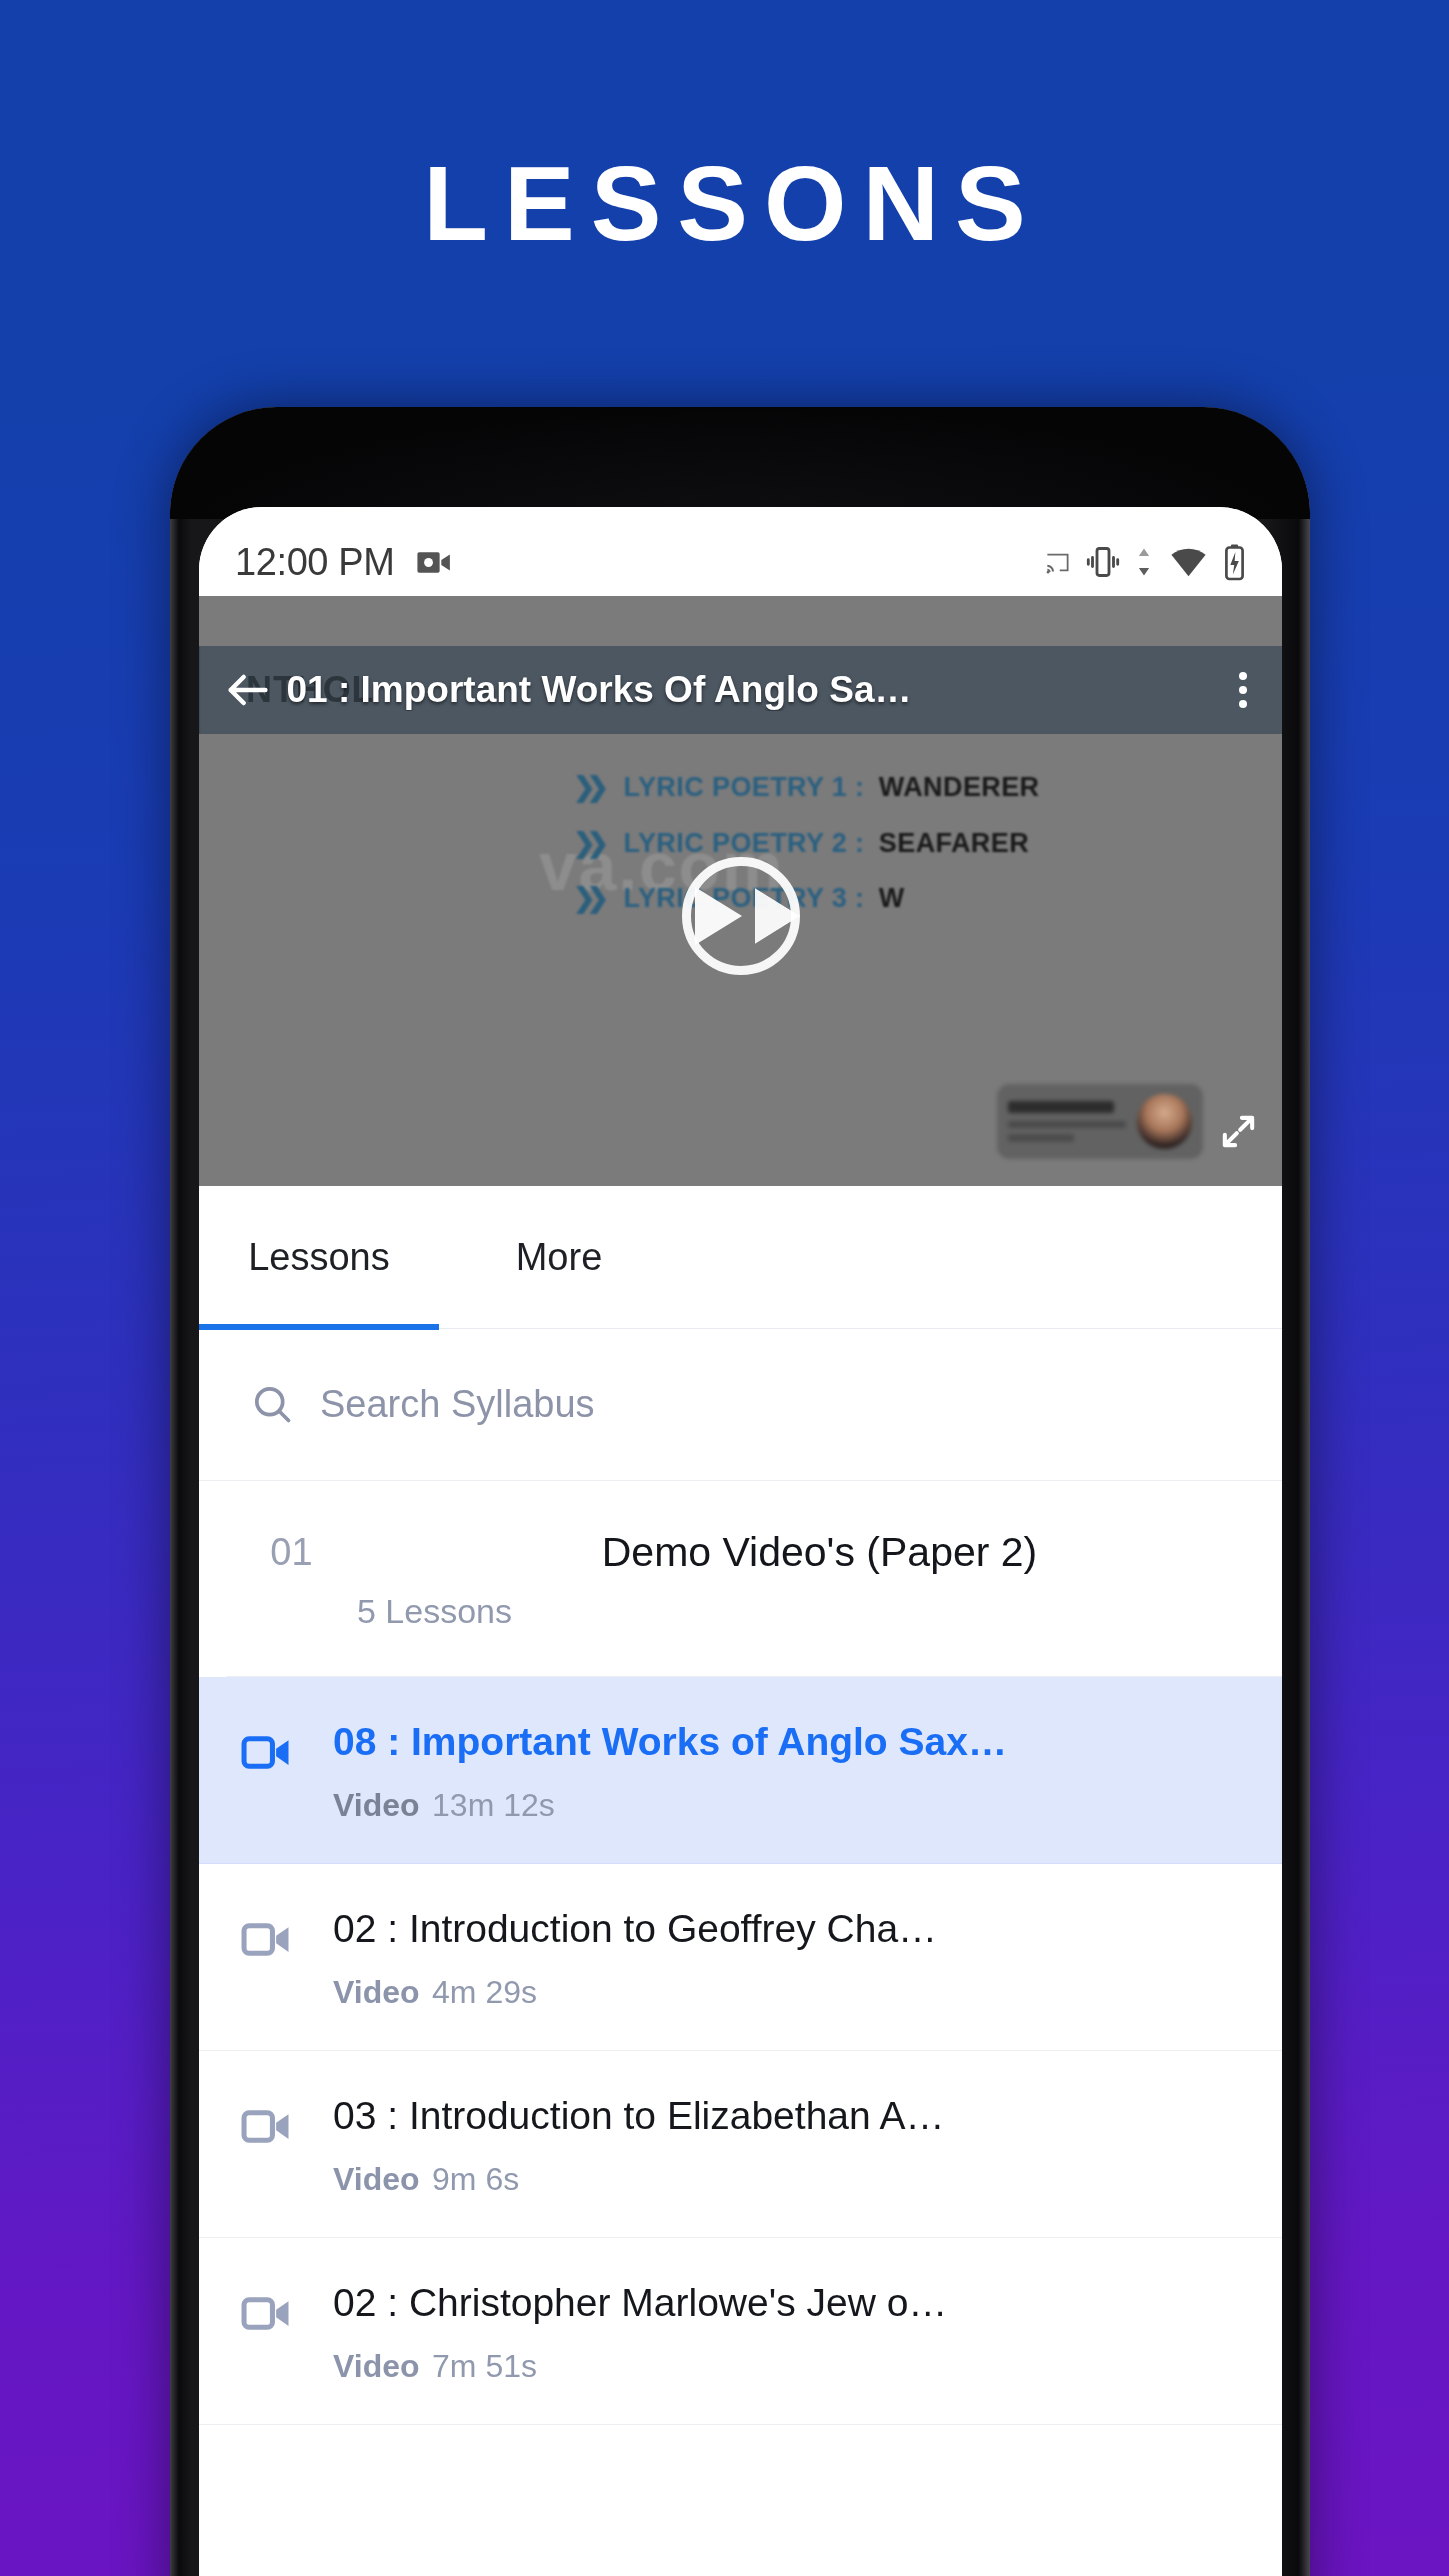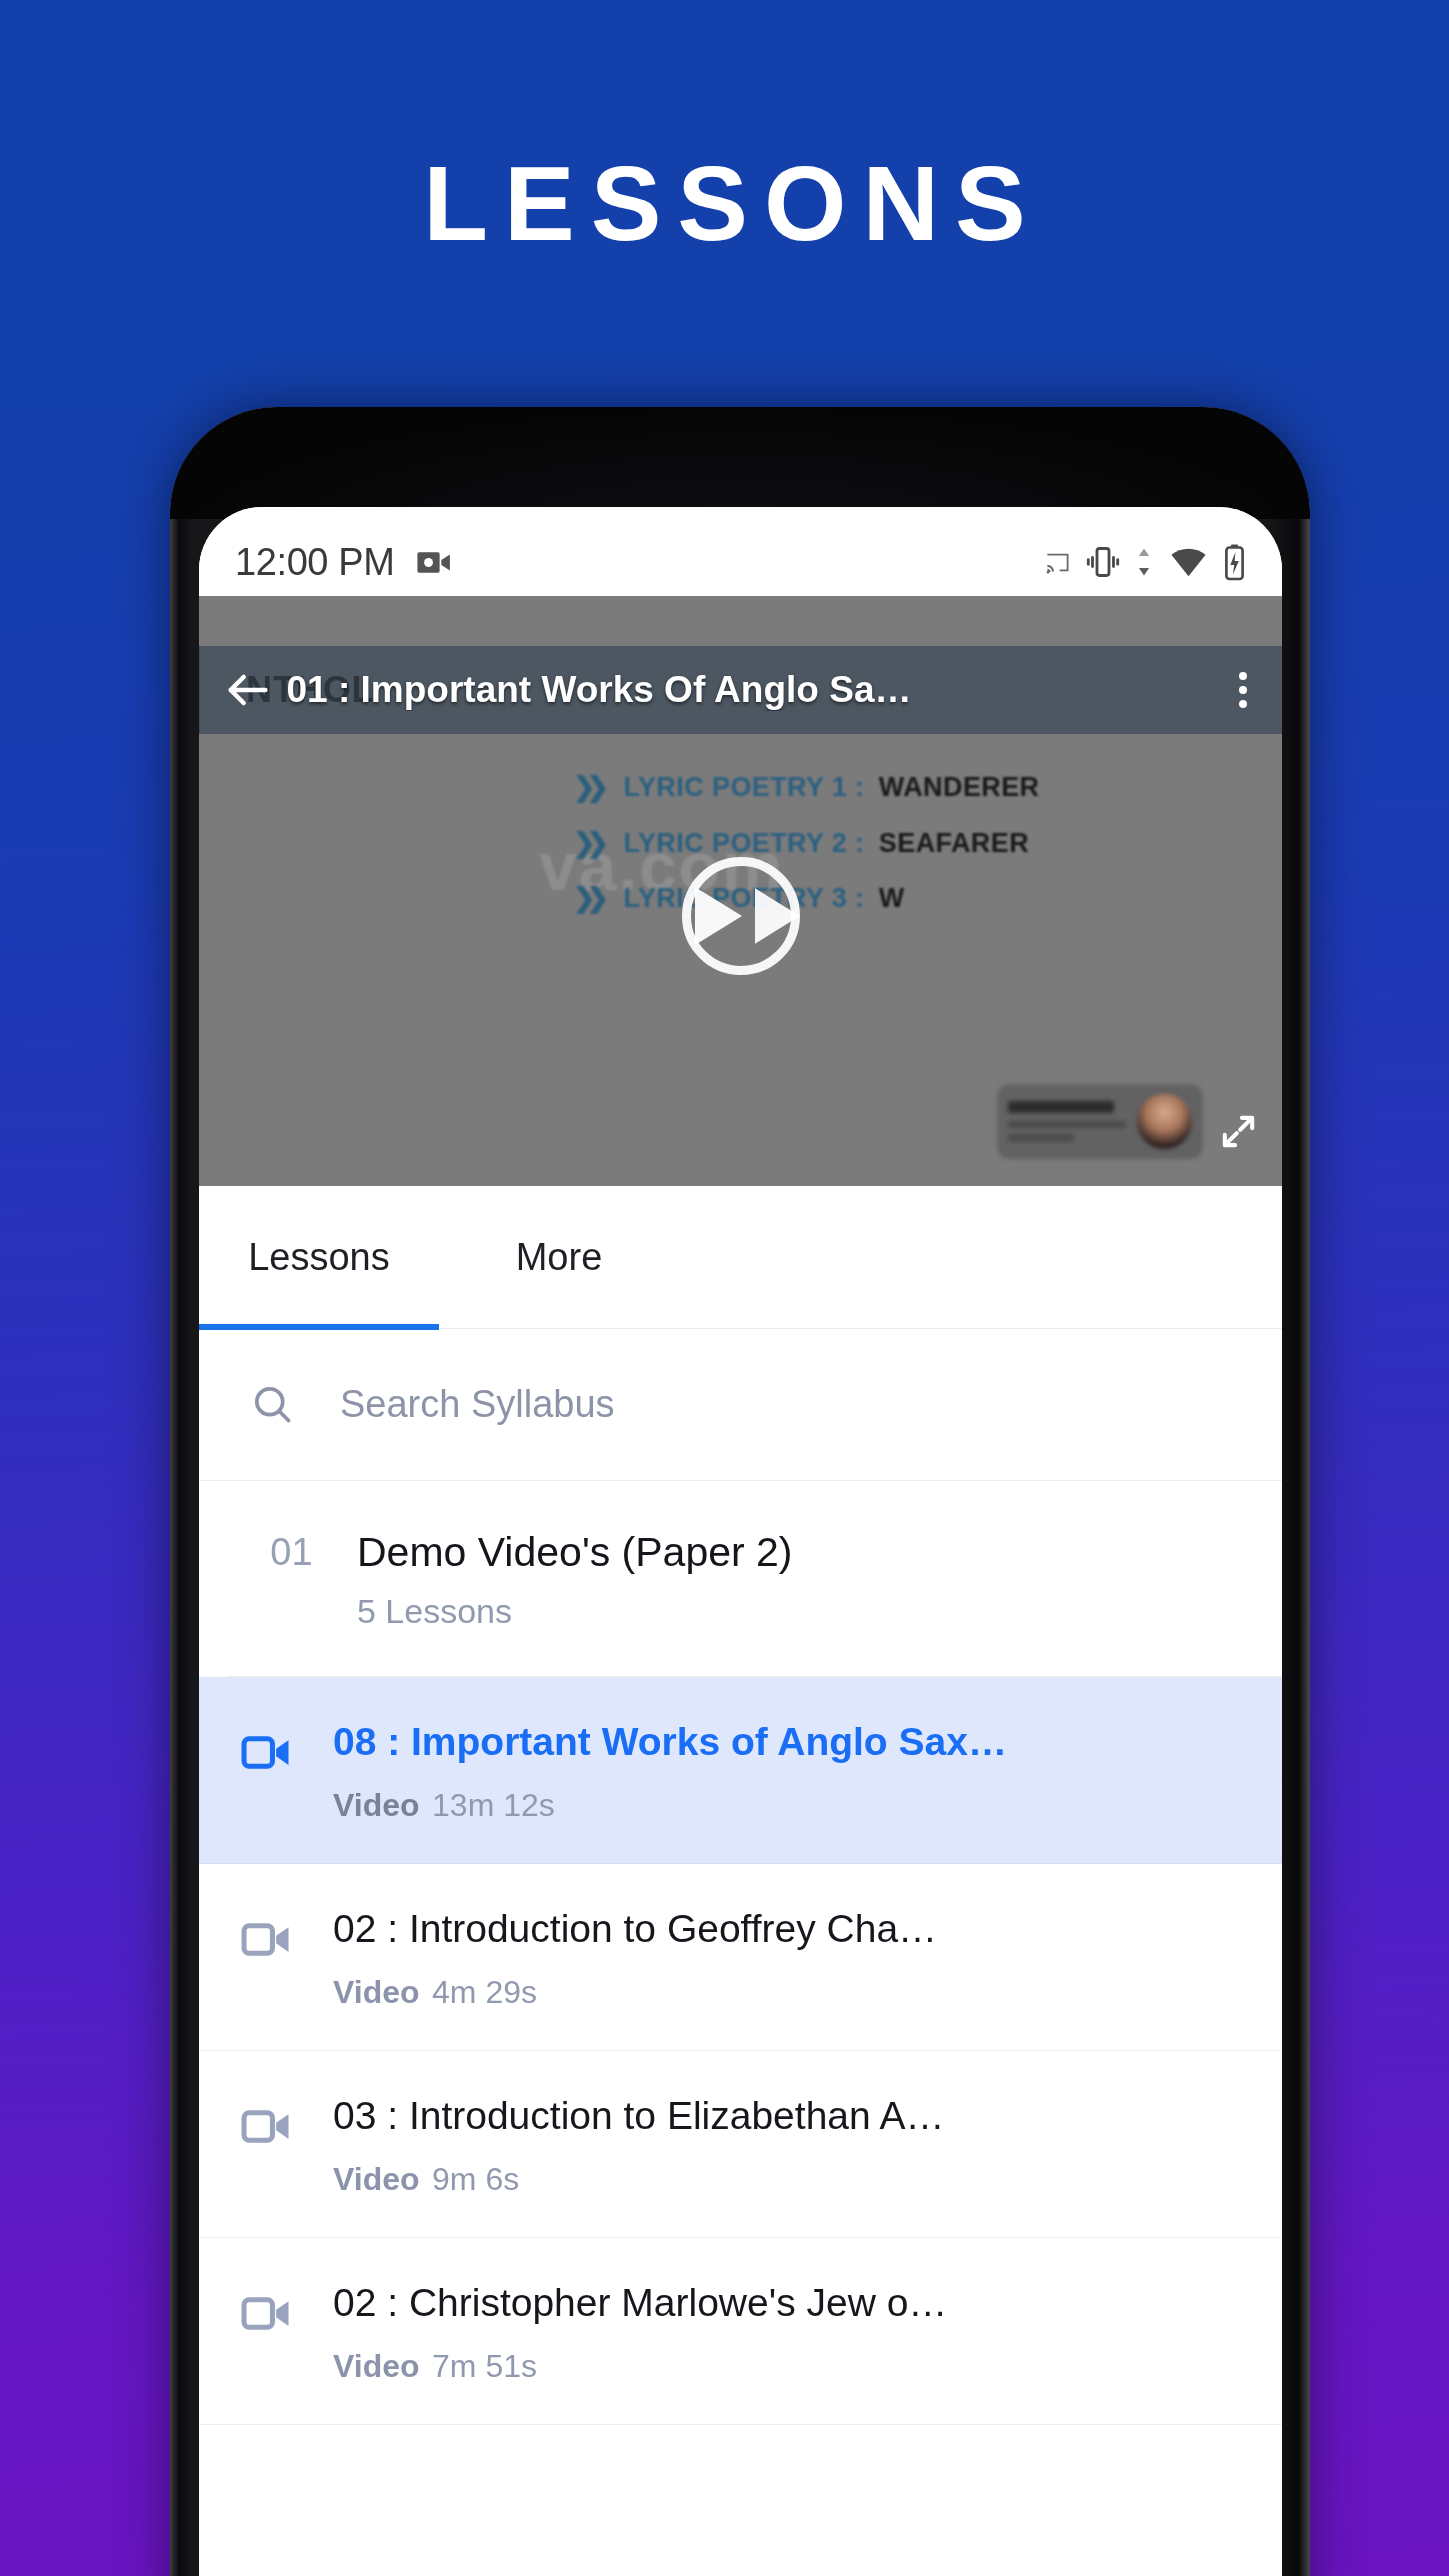--- a/index.html
+++ b/index.html
@@ -321,21 +321,21 @@
   }
 
   
   .search {
     height: 152px;
     display: flex;
     align-items: center;
     padding: 0 50px;
     background: #fff;
     border-bottom: 1.8px solid #eceef2;
-    gap: 44px;
+    gap: 24px;
   }
   .search-text {
     font-size: 38px;
     color: #8d93a8;
     font-family: "Liberation Sans", sans-serif;
   }
 
   
   .section {
     display: flex;
@@ -350,20 +350,21 @@
     font-size: 38px;
     color: #9aa0b4;
     padding-top: 1.8px;
     font-family: "Liberation Sans", sans-serif;
   }
   .sec-body { flex: 1; }
   .sec-title {
     font-size: 41px;
     color: #14161b;
     font-family: "Liberation Sans", sans-serif;
+    text-align: center;
   }
   .sec-count {
     margin-top: 16px;
     font-size: 34px;
     color: #9199ae;
     font-family: "Liberation Sans", sans-serif;
   }
 
   
   .lesson {

